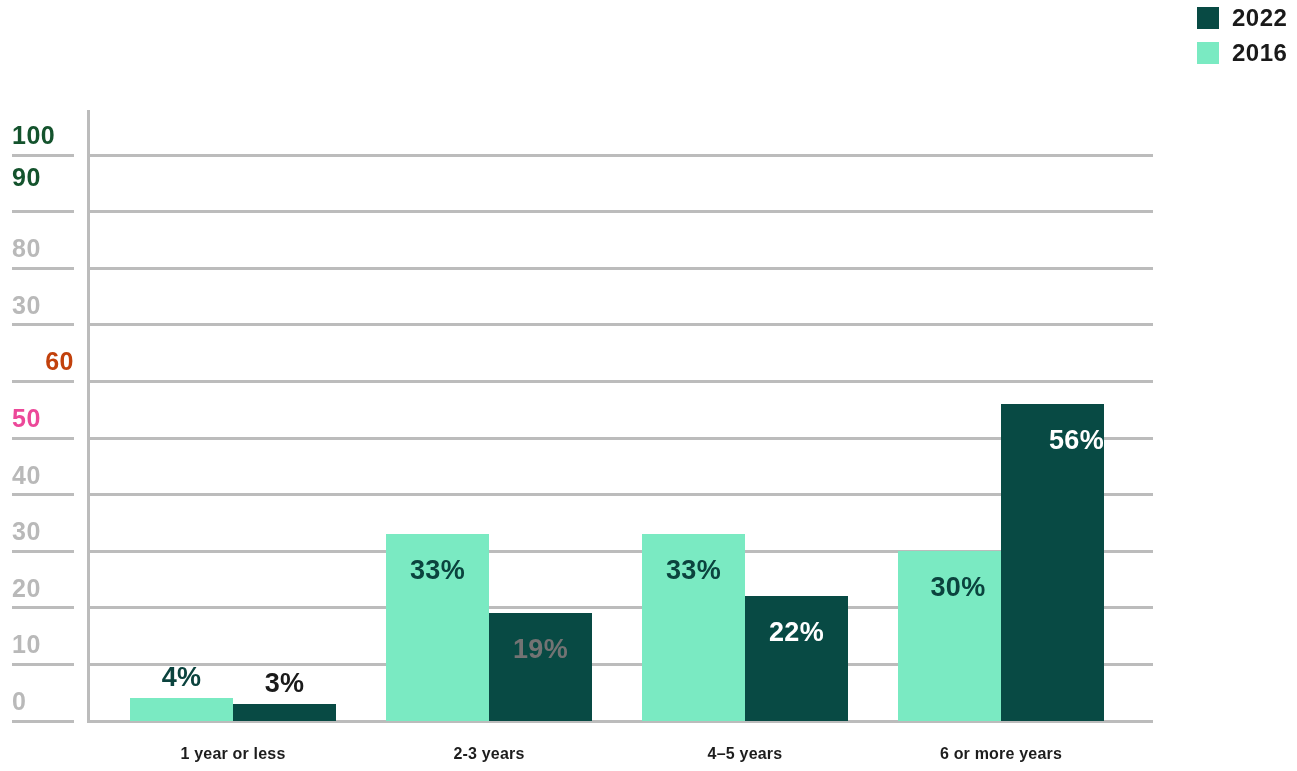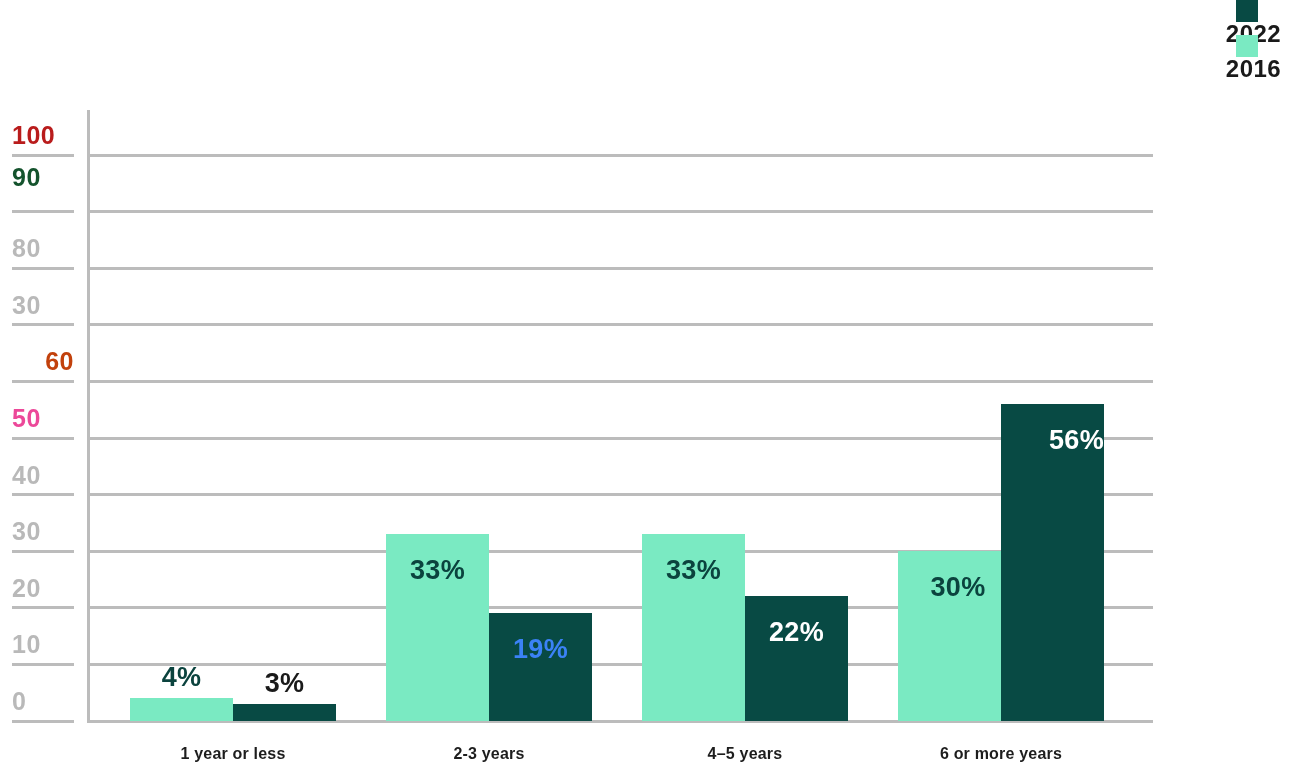--- a/index.html
+++ b/index.html
@@ -19,21 +19,20 @@
   #legend {
     position: absolute;
     top: 0px;
     left: 1197px;
     width: 100px;
   }
   .legend-row {
     display: flex;
     align-items: center;
     height: 35px;
-    flex-direction: column;
   }
   .legend-swatch {
     width: 22px;
     height: 22px;
     flex: 0 0 auto;
   }
   .legend-label {
     margin-left: 13px;
     font-size: 24px;
     font-weight: bold;
@@ -147,21 +146,21 @@
       <div class="gridline" style="top: 323.3px; background: rgb(188, 188, 188);"></div>
       <div class="gridline" style="top: 379.9px; background: rgb(188, 188, 188);"></div>
       <div class="gridline" style="top: 436.5px; background: rgb(188, 188, 188);"></div>
       <div class="gridline" style="top: 493.1px; background: rgb(188, 188, 188);"></div>
       <div class="gridline" style="top: 549.7px; background: rgb(188, 188, 188);"></div>
       <div class="gridline" style="top: 606.3px; background: rgb(188, 188, 188);"></div>
       <div class="gridline" style="top: 662.9px; background: rgb(188, 188, 188);"></div>
       <div class="gridline" style="top: 719.5px; background: rgb(188, 188, 188);"></div>
     </div>
   <div id="yticks">
-      <div class="ytick" style="top: 123px; color: #b91c1c;">100</div>
+      <div class="ytick" style="top: 123px; color: #14532d;">100</div>
       <div class="ytick-rule" style="top: 153.5px; background: rgb(188, 188, 188);"></div>
       <div class="ytick" style="top: 165px; color: #14532d;">90</div>
       <div class="ytick-rule" style="top: 210.1px; background: rgb(188, 188, 188);"></div>
       <div class="ytick" style="top: 236.2px; color: rgb(185, 185, 185);">80</div>
       <div class="ytick-rule" style="top: 266.7px; background: rgb(188, 188, 188);"></div>
       <div class="ytick" style="top: 292.8px; color: rgb(185, 185, 185);">30</div>
       <div class="ytick-rule" style="top: 323.3px; background: rgb(188, 188, 188);"></div>
       <div class="ytick" style="top: 349.4px; color: #c2410c; text-align: right;">60</div>
       <div class="ytick-rule" style="top: 379.9px; background: rgb(188, 188, 188);"></div>
       <div class="ytick" style="top: 406px; color: #ec4899;">50</div>
@@ -178,21 +177,21 @@
       <div class="ytick-rule" style="top: 719.5px; background: rgb(188, 188, 188);"></div>
     </div>
   <div class="bars-layer" id="bars-layer">
       <div class="bar" style="left: 130px; width: 103px; height: 22.64px; background: rgb(122, 234, 194);"></div>
       <div class="bar-value" style="color: rgb(11, 67, 62); width: 103px; text-align: center; left: 130px; top: 664.36px;">4%</div>
       <div class="bar" style="left: 233px; width: 103px; height: 16.98px; background: rgb(8, 74, 68);"></div>
       <div class="bar-value" style="color: rgb(26, 26, 26); width: 103px; text-align: center; left: 233px; top: 670.02px;">3%</div>
       <div class="bar" style="left: 386px; width: 103px; height: 186.78px; background: rgb(122, 234, 194);"></div>
       <div class="bar-value" style="color: rgb(11, 67, 62); width: 103px; text-align: center; left: 386px; top: 557.22px;">33%</div>
       <div class="bar" style="left: 489px; width: 103px; height: 107.54px; background: rgb(8, 74, 68);"></div>
-      <div class="bar-value" style="color: #3b82f6; width: 103px; text-align: center; left: 489px; top: 636.46px;">19%</div>
+      <div class="bar-value" style="color: #737373; width: 103px; text-align: center; left: 489px; top: 636.46px;">19%</div>
       <div class="bar" style="left: 642px; width: 103px; height: 186.78px; background: rgb(122, 234, 194);"></div>
       <div class="bar-value" style="color: rgb(11, 67, 62); width: 103px; text-align: center; left: 642px; top: 557.22px;">33%</div>
       <div class="bar" style="left: 745px; width: 103px; height: 124.52px; background: rgb(8, 74, 68);"></div>
       <div class="bar-value" style="color: rgb(255, 255, 255); width: 103px; text-align: center; left: 745px; top: 619.48px;">22%</div>
       <div class="bar" style="left: 898px; width: 103px; height: 169.8px; background: rgb(122, 234, 194);"></div>
       <div class="bar-value" style="color: rgb(11, 67, 62); width: 120px; text-align: center; left: 898px; top: 574.2px;">30%</div>
       <div class="bar" style="left: 1001px; width: 103px; height: 316.96px; background: rgb(8, 74, 68);"></div>
       <div class="bar-value" style="color: rgb(255, 255, 255); width: 103px; text-align: right; left: 1001px; top: 427.04px;">56%</div>
     </div>
   <div id="xlabels">

